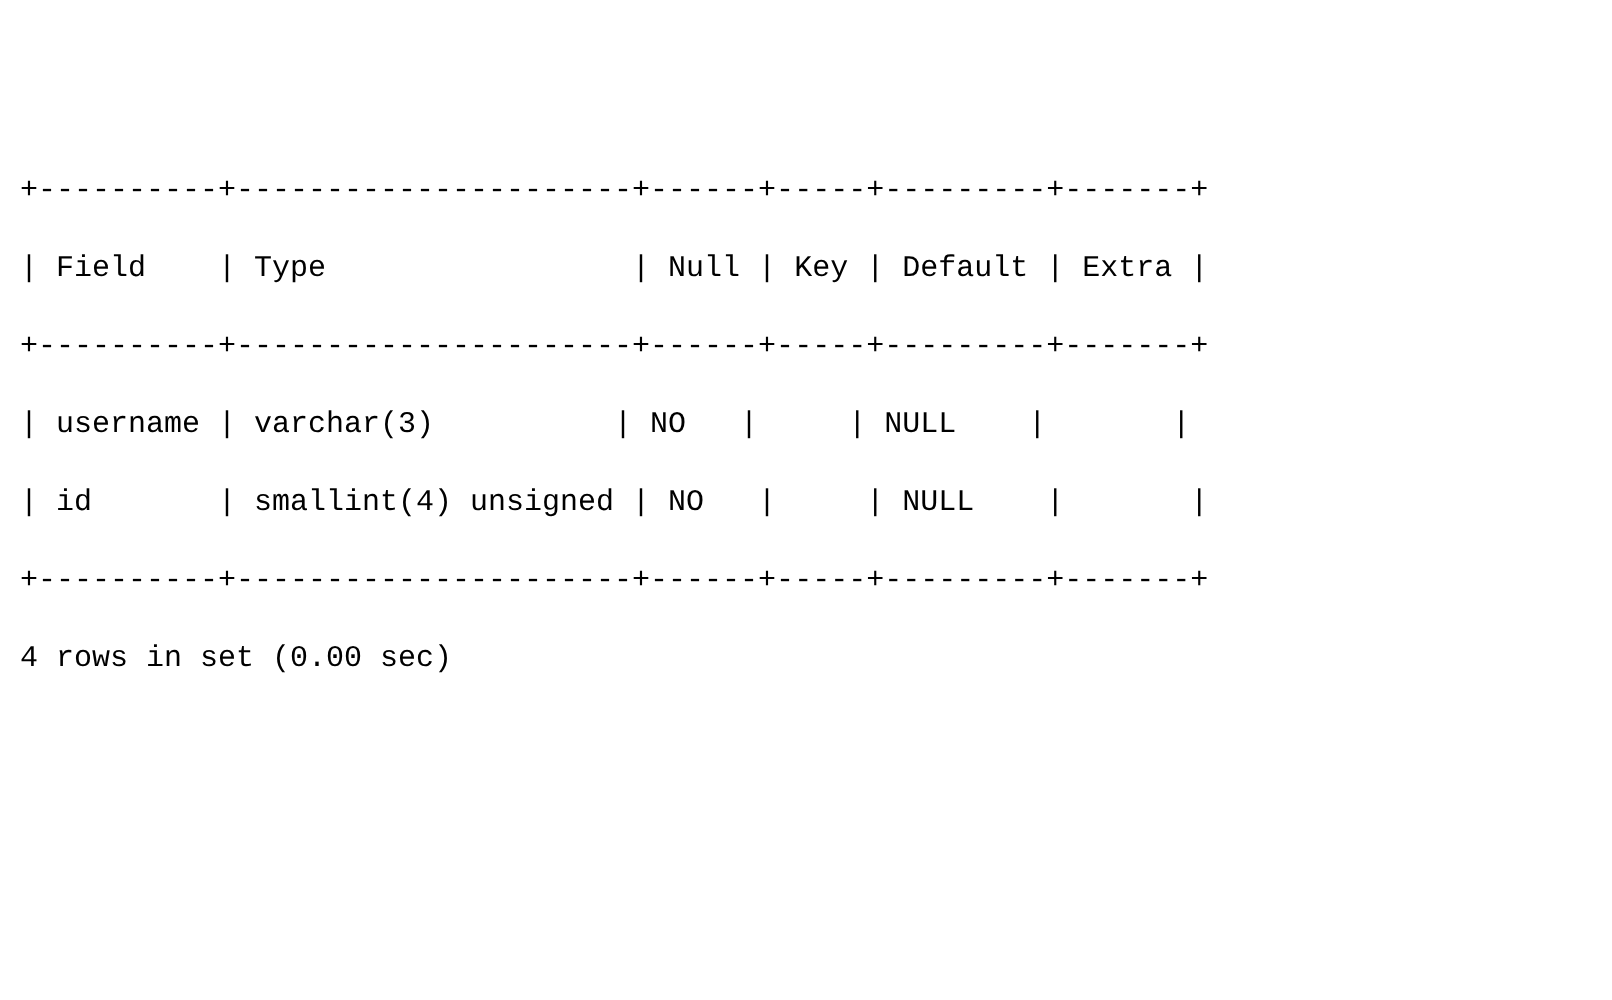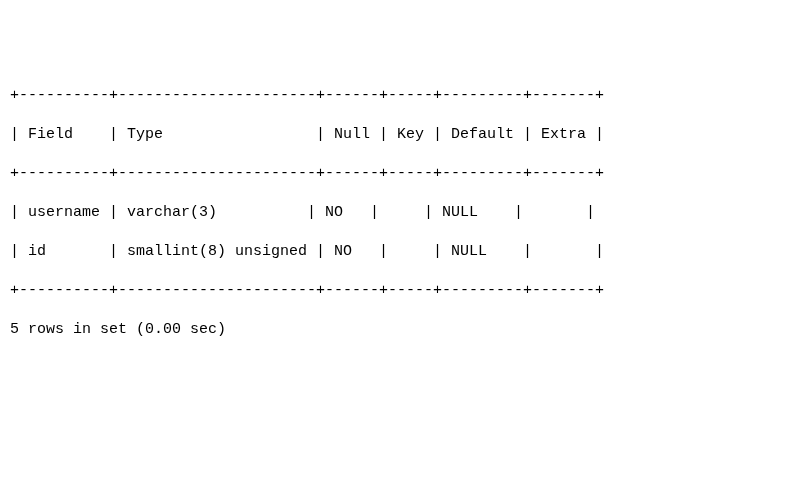--- a/index.html
+++ b/index.html
@@ -16,23 +16,23 @@
 </style>
 </head>
 <body>
 
 
 <div>
 <span class="line">+----------+----------------------+------+-----+---------+-------+</span>
 <span class="line">| Field    | Type                 | Null | Key | Default | Extra |</span>
 <span class="line">+----------+----------------------+------+-----+---------+-------+</span>
 <span class="line">| username | varchar(3)          | NO   |     | NULL    |       |</span>
-<span class="line">| id       | smallint(8) unsigned | NO   |     | NULL    |       |</span>
+<span class="line">| id       | smallint(4) unsigned | NO   |     | NULL    |       |</span>
 <span class="line">+----------+----------------------+------+-----+---------+-------+</span>
-<span class="line">5 rows in set (0.00 sec)</span>
+<span class="line">4 rows in set (0.00 sec)</span>
 <span class="line"> </span>
 
 
 
 
 
 
 
 
 

